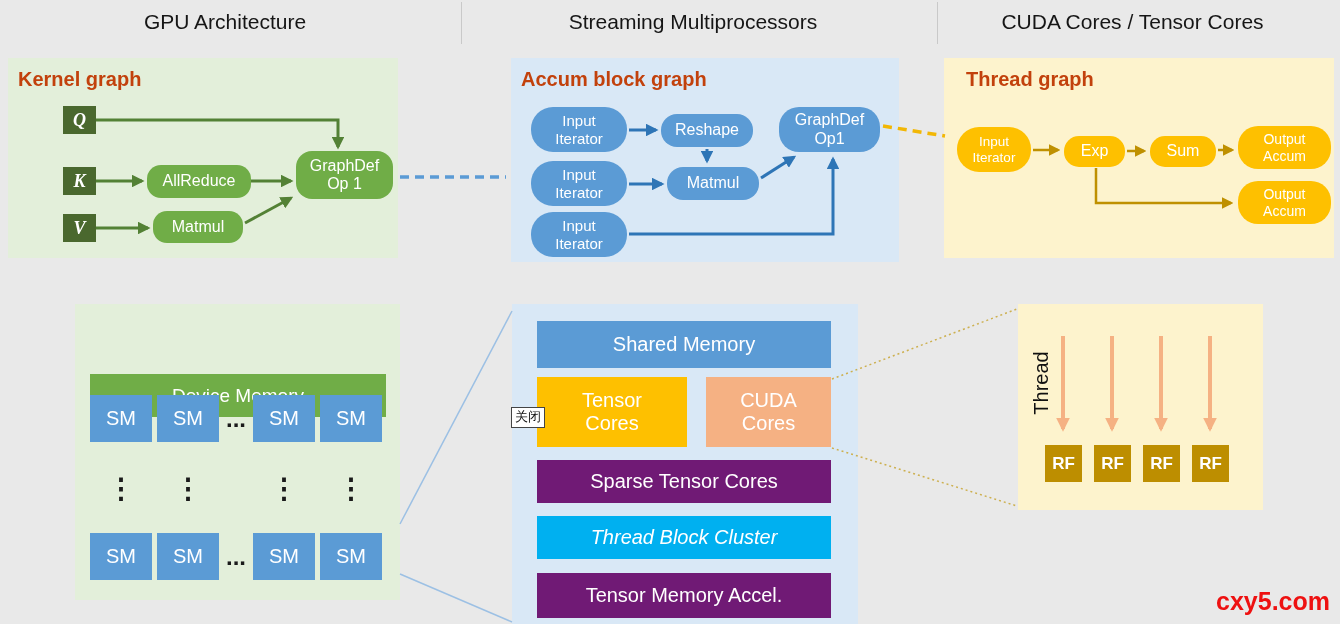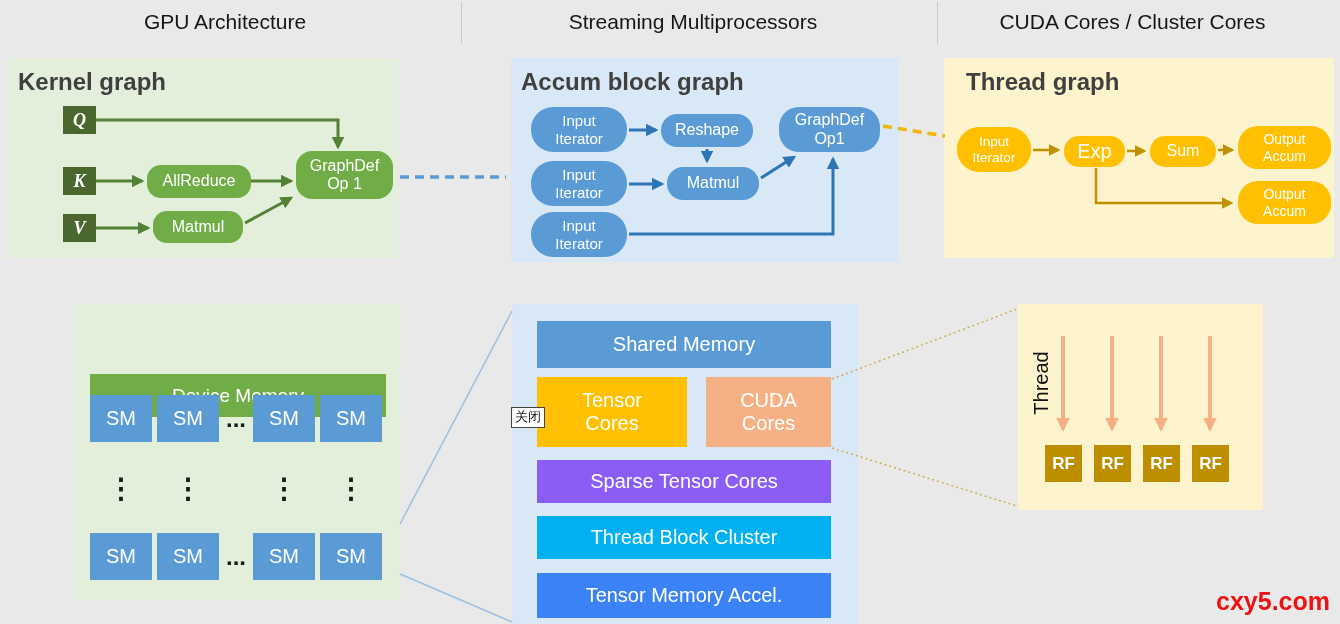--- a/index.html
+++ b/index.html
@@ -2,21 +2,21 @@
 <html><head>
 <meta charset="utf-8">
 <style>
   * { margin:0; padding:0; box-sizing:border-box; }
   body { font-family:"Liberation Sans", sans-serif; background:#e9e9e9; }
   #canvas { position:relative; width:1340px; height:624px; background:#e9e9e9; overflow:hidden; }
   .abs { position:absolute; }
   .hdr { position:absolute; font-size:21px; color:#161616; text-align:center; }
   .sep { position:absolute; width:1px; background:#c9c9c9; }
   .panel { position:absolute; z-index:1; }
-  .ptitle { position:absolute; font-size:24px; font-weight:bold; color:#404040; z-index:10; }
+  .ptitle { position:absolute; font-size:20px; font-weight:bold; color:#c2410c; z-index:10; }
   .node, .bar { position:absolute; display:flex; align-items:center; justify-content:center;
     color:#fff; text-align:center; line-height:1.15; white-space:pre-line; z-index:10; }
   .qkv { font-family:"Liberation Serif", serif; font-style:italic; font-weight:bold; font-size:18px; }
   .gN  { background:#70ad47; }
   .bN  { background:#5b9bd5; }
   .yN  { background:#fec000; }
   svg.overlay { position:absolute; left:0; top:0; z-index:5; }
   .dots { position:absolute; display:flex; align-items:center; justify-content:center;
     color:#1a1a1a; font-weight:bold; z-index:10; }
   .close-btn { position:absolute; background:#ffffff; border:1px solid #444; color:#111;
@@ -24,21 +24,21 @@
   .rot { transform:rotate(-90deg); color:#111; font-size:20px; }
   .wm { position:absolute; font-size:25px; font-weight:bold; color:#ee1111; z-index:30; }
 </style>
 </head>
 <body>
 
 <div id="canvas">
 
   <div class="hdr" style="left:60px; top:10px; width:330px;">GPU Architecture</div>
   <div class="hdr" style="left:528px; top:10px; width:330px;">Streaming Multiprocessors</div>
-  <div class="hdr" style="left:950px; top:10px; width:365px;">CUDA Cores / Cluster Cores</div>
+  <div class="hdr" style="left:950px; top:10px; width:365px;">CUDA Cores / Tensor Cores</div>
   <div class="sep" style="left:461px; top:2px; height:42px;"></div>
   <div class="sep" style="left:937px; top:2px; height:42px;"></div>
 
   <div class="panel" style="left:8px; top:58px; width:390px; height:200px; background:#e3efda;"></div>
   <div class="panel" style="left:511px; top:58px; width:388px; height:204px; background:#d9e8f6;"></div>
   <div class="panel" style="left:944px; top:58px; width:390px; height:200px; background:#fdf3cd;"></div>
   <div class="panel" style="left:75px; top:304px; width:325px; height:296px; background:#e3efda;"></div>
   <div class="panel" style="left:512px; top:304px; width:346px; height:320px; background:#d9e8f6;"></div>
   <div class="panel" style="left:1018px; top:304px; width:245px; height:206px; background:#fdf3cd;"></div>
 
@@ -118,21 +118,21 @@
   <div class="node bN" style="left:531px; top:212px; width:96px; height:45px; border-radius:22px; font-size:15px;">Input
 Iterator</div>
   <div class="node bN" style="left:661px; top:114px; width:92px; height:33px; border-radius:16px; font-size:16px;">Reshape</div>
   <div class="node bN" style="left:667px; top:167px; width:92px; height:33px; border-radius:16px; font-size:16px;">Matmul</div>
   <div class="node bN" style="left:779px; top:107px; width:101px; height:45px; border-radius:20px; font-size:16px;">GraphDef
 Op1</div>
 
   <div class="ptitle" style="left:954px; top:68px;margin-left:12px;">Thread graph</div>
   <div class="node yN" style="left:957px; top:127px; width:74px; height:45px; border-radius:22px; font-size:13.5px;">Input
 Iterator</div>
-  <div class="node yN" style="left:1064px; top:136px; width:61px; height:31px; border-radius:15px; font-size:20px;">Exp</div>
+  <div class="node yN" style="left:1064px; top:136px; width:61px; height:31px; border-radius:15px; font-size:16px;">Exp</div>
   <div class="node yN" style="left:1150px; top:136px; width:66px; height:31px; border-radius:15px; font-size:16px;">Sum</div>
   <div class="node yN" style="left:1238px; top:126px; width:93px; height:43px; border-radius:20px; font-size:14px;">Output
 Accum</div>
   <div class="node yN" style="left:1238px; top:181px; width:93px; height:43px; border-radius:20px; font-size:14px;">Output
 Accum</div>
 
   <div class="bar gN" style="left:90px; top:327px; width:296px; height:43px; font-size:19px;margin-top:47px;">Device Memory</div>
   <div class="bar bN" style="left:90px;  top:395px; width:62px; height:47px; font-size:20px;">SM</div>
   <div class="bar bN" style="left:157px; top:395px; width:62px; height:47px; font-size:20px;">SM</div>
   <div class="dots" style="left:219px; top:395px; width:34px; height:47px; font-size:24px;">...</div>
@@ -146,23 +146,23 @@
   <div class="bar bN" style="left:157px; top:533px; width:62px; height:47px; font-size:20px;">SM</div>
   <div class="dots" style="left:219px; top:533px; width:34px; height:47px; font-size:24px;">...</div>
   <div class="bar bN" style="left:253px; top:533px; width:62px; height:47px; font-size:20px;">SM</div>
   <div class="bar bN" style="left:320px; top:533px; width:62px; height:47px; font-size:20px;">SM</div>
 
   <div class="bar bN" style="left:537px; top:321px; width:294px; height:47px; font-size:20px;">Shared Memory</div>
   <div class="bar yN" style="left:537px; top:377px; width:150px; height:70px; font-size:20px;">Tensor
 Cores</div>
   <div class="bar" style="left:706px; top:377px; width:125px; height:70px; font-size:20px; background:#f5b183;">CUDA
 Cores</div>
-  <div class="bar" style="left:537px; top:460px; width:294px; height:43px; font-size:20px; background:#8b5cf6;">Sparse Tensor Cores</div>
-  <div class="bar" style="left:537px; top:516px; width:294px; height:43px; font-size:20px; background:#00b0f0;">Thread Block Cluster</div>
-  <div class="bar" style="left:537px; top:573px; width:294px; height:45px; font-size:20px; background:#3b82f6;">Tensor Memory Accel.</div>
+  <div class="bar" style="left:537px; top:460px; width:294px; height:43px; font-size:20px; background:#701a75;">Sparse Tensor Cores</div>
+  <div class="bar" style="left:537px; top:516px; width:294px; height:43px; font-size:20px; background:#00b0f0;font-style:italic;">Thread Block Cluster</div>
+  <div class="bar" style="left:537px; top:573px; width:294px; height:45px; font-size:20px; background:#701a75;">Tensor Memory Accel.</div>
 
   <div class="close-btn" style="left:511px; top:407px;">关闭</div>
 
   <div class="abs rot" style="left:1001px; top:370px; width:84px; height:26px; text-align:center; z-index:10;">Thread</div>
   <div class="bar" style="left:1045px; top:445px; width:37px; height:37px; font-size:17px; font-weight:bold; background:#bd8e00;">RF</div>
   <div class="bar" style="left:1094px; top:445px; width:37px; height:37px; font-size:17px; font-weight:bold; background:#bd8e00;">RF</div>
   <div class="bar" style="left:1143px; top:445px; width:37px; height:37px; font-size:17px; font-weight:bold; background:#bd8e00;">RF</div>
   <div class="bar" style="left:1192px; top:445px; width:37px; height:37px; font-size:17px; font-weight:bold; background:#bd8e00;">RF</div>
 
   <div class="wm" style="left:1205px; top:587px; width:125px; text-align:right;">cxy5.com</div>

